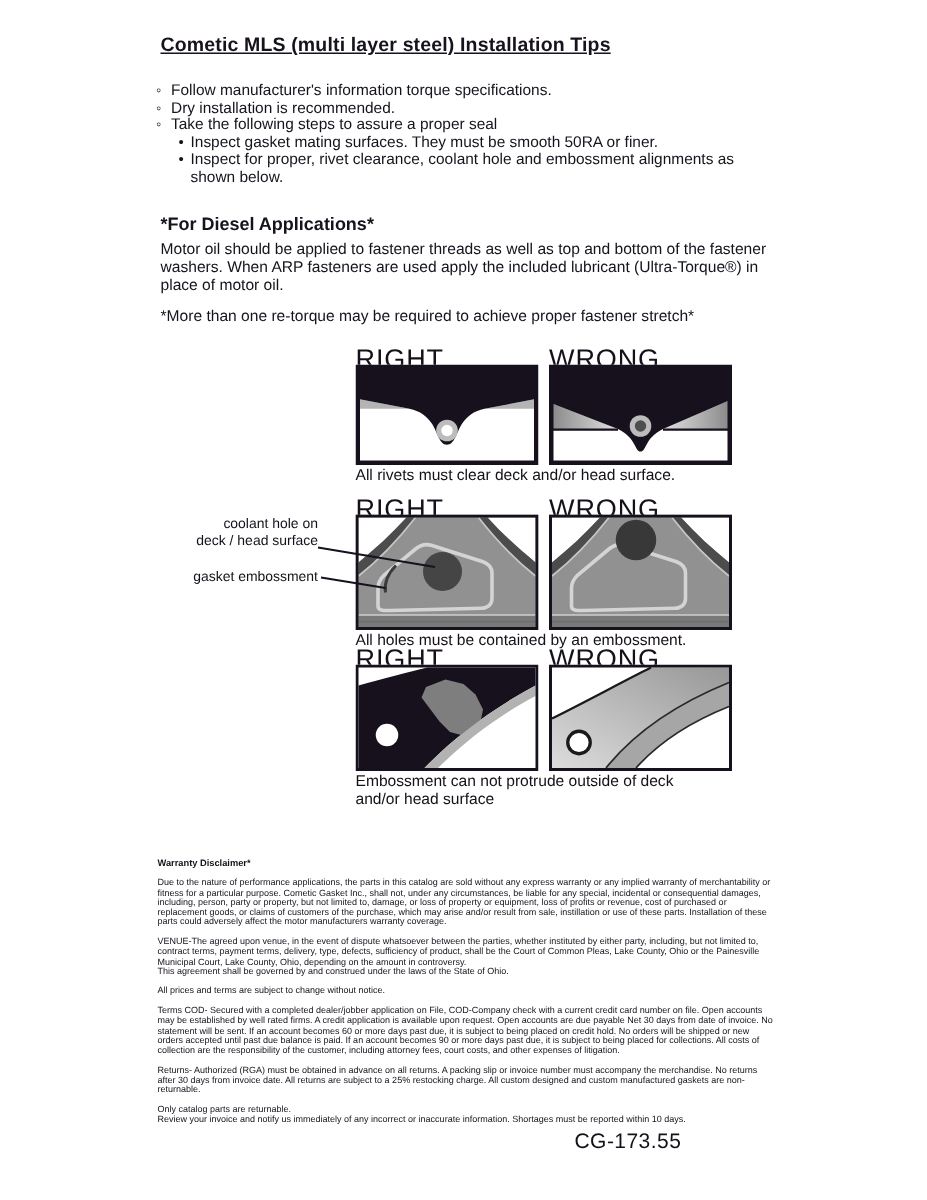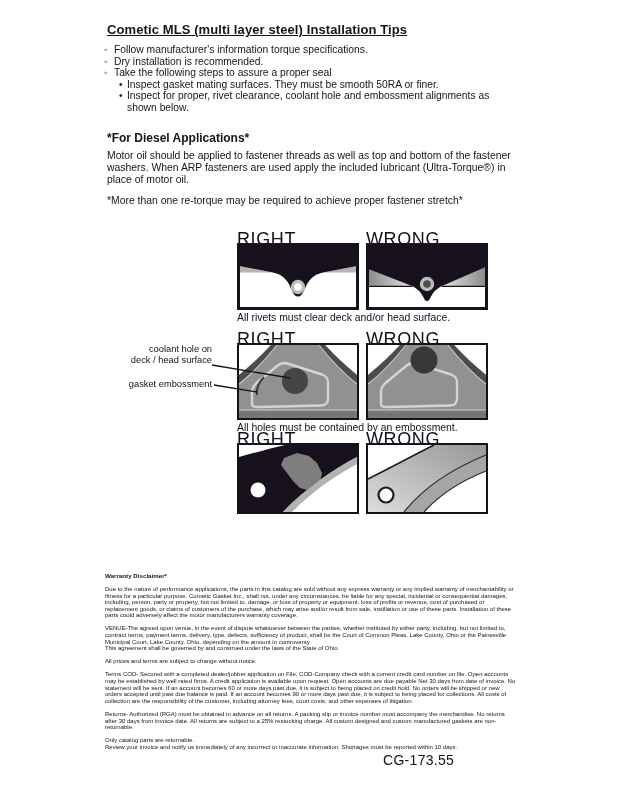--- a/index.html
+++ b/index.html
@@ -5,21 +5,21 @@
   html,body { margin:0; padding:0; background:#ffffff; }
   .page {
     position:relative; width:618px; height:800px; background:#ffffff;
     font-family:"Liberation Sans","DejaVu Sans",sans-serif;
     color:#17121c; overflow:hidden;
   }
   
   .main { position:absolute; left:105px; top:22px; width:414px; }
   .title {
     font-size:13px; font-weight:bold; text-decoration:underline;
-    margin:0 0 7px 2px; letter-spacing:0.1px;
+    margin:0 0 18px 2px; letter-spacing:0.1px;
   }
   .tip { font-size:10.3px; line-height:11.6px; padding-left:9px; position:relative; }
   .tip::before { content:"\25E6"; position:absolute; left:-1px; top:0; font-size:10px; }
   .subtip { font-size:10.3px; line-height:11.6px; padding-left:22px; position:relative; }
   .subtip::before { content:"\2022"; position:absolute; left:14px; top:0; font-size:10px; }
   .diesel-heading { font-size:12px; font-weight:bold; margin:17px 0 5px 2px; }
   .body-para { font-size:10.4px; line-height:12px; margin:0 0 9px 2px; }
   
   .figlabel {
     position:absolute; width:122px; text-align:left;
@@ -174,20 +174,22 @@
       <path d="M2,36 C28,23 48,12 68,2 L120,2 V12 C88,25 58,44 38,69 L2,69 Z" fill="url(#g3)"></path>
       <path d="M2,36 C28,23 48,12 68,2" stroke="#1a1a1a" stroke-width="1.5" fill="none"></path>
       <path d="M38,69 C58,44 88,25 120,12 L120,28 C95,38 74,51 58,69 Z" fill="#a6a6a6"></path>
       <path d="M38,69 C58,44 88,25 120,12" stroke="#2a2a2a" stroke-width="1.2" fill="none"></path>
       <path d="M58,69 C74,51 95,38 120,28" stroke="#2a2a2a" stroke-width="1.2" fill="none"></path>
       <circle cx="20" cy="52" r="7.5" fill="#ffffff" stroke="#1a1a1a" stroke-width="2.2"></circle>
       <rect x="1" y="1" width="120" height="69" fill="none" stroke="#17111d" stroke-width="2"></rect>
     </svg>
   </div>
 
+  <div class="figcaption" style="left:237px; top:516px; width:260px;">Embossment can not protrude outside of deck
+and/or head surface</div>
 
   <div class="legal">
     <div class="legal-heading">Warranty Disclaimer*</div>
     <p class="legal-para">Due to the nature of performance applications, the parts in this catalog are sold without any express warranty or any implied warranty of merchantability or fitness for a particular purpose.  Cometic Gasket Inc., shall not, under any circumstances, be liable for any special, incidental or consequential damages, including, person, party or property, but not limited to, damage, or loss of property or equipment, loss of profits or revenue, cost of purchased or replacement goods, or claims of customers of the purchase, which may arise and/or result from sale, instillation or use of these parts.  Installation of these parts could adversely affect the motor manufacturers warranty coverage.</p>
     <p class="legal-para">VENUE-The agreed upon venue, in the event of dispute whatsoever between the parties, whether instituted by either party, including, but not limited to, contract terms, payment terms, delivery, type, defects, sufficiency of product, shall be the Court of Common Pleas, Lake County, Ohio or the Painesville Municipal Court, Lake County, Ohio, depending on the amount in controversy.
 This agreement shall be governed by and construed under the laws of the State of Ohio.</p>
     <p class="legal-para">All prices and terms are subject to change without notice.</p>
     <p class="legal-para">Terms COD- Secured with a completed dealer/jobber application on File, COD-Company check with a current credit card number on file.  Open accounts may be established by well rated firms.  A credit application is available upon request.  Open accounts are due payable Net 30 days from date of invoice.  No statement will be sent.  If an account becomes 60 or more days past due, it is subject to being placed on credit hold.  No orders will be shipped or new orders accepted until past due balance is paid.  If an account becomes 90 or more days past due, it is subject to being placed for collections.  All costs of collection are the responsibility of the customer, including attorney fees, court costs, and other expenses of litigation.</p>
     <p class="legal-para">Returns- Authorized (RGA) must be obtained in advance on all returns.  A packing slip or invoice number must accompany the merchandise.  No returns after 30 days from invoice date.  All returns are subject to a 25% restocking charge.  All custom designed and custom manufactured gaskets are non-returnable.</p>
     <p class="legal-para">Only catalog parts are returnable.

